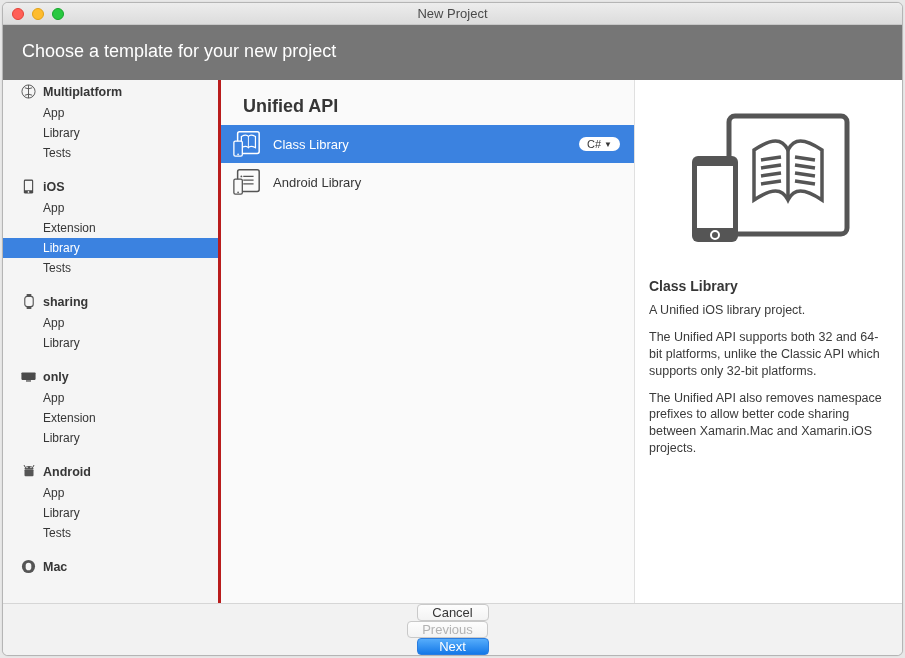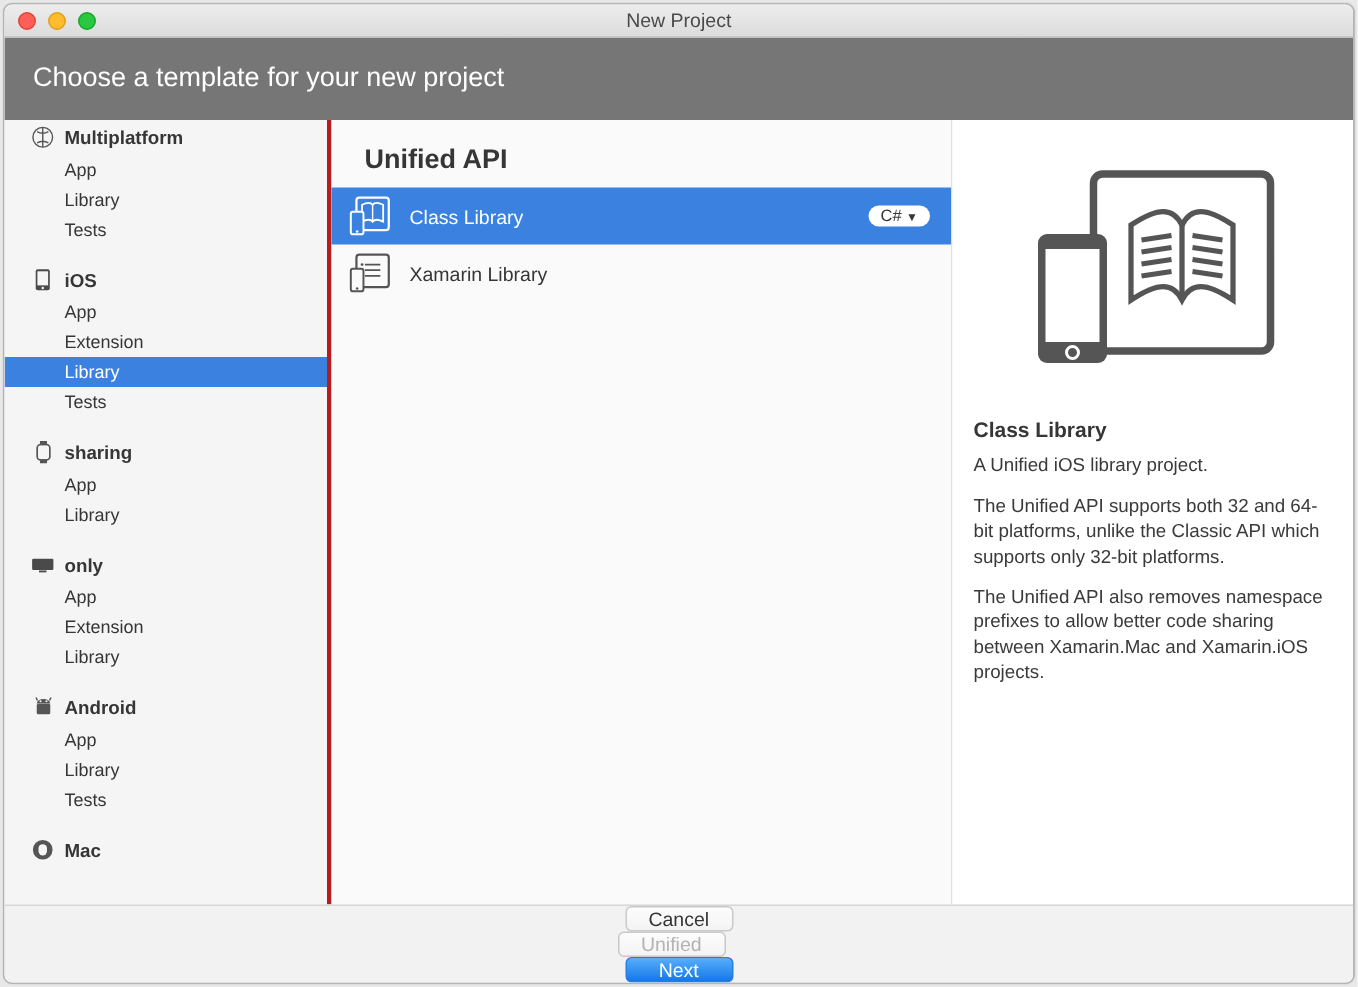--- a/index.html
+++ b/index.html
@@ -173,21 +173,21 @@
           <svg width="30" height="30" viewBox="0 0 32 32">
               <rect x="6" y="3" width="23" height="23" rx="2" fill="none" stroke="#555" stroke-width="1.6"></rect>
               <path d="M12 10 h11 M12 14 h11 M12 18 h11" stroke="#555" stroke-width="1.3"></path>
               <circle cx="10" cy="10" r="1" fill="#555"></circle>
               <circle cx="10" cy="14" r="1" fill="#555"></circle>
               <circle cx="10" cy="18" r="1" fill="#555"></circle>
               <rect x="2" y="13" width="9" height="16" rx="1.5" fill="#fafafa" stroke="#555" stroke-width="1.4"></rect>
               <circle cx="6.5" cy="27" r="0.9" fill="#555"></circle>
             </svg>
         </span>
-        <span class="tlabel">Xamarin Library</span>
+        <span class="tlabel">Android Library</span>
       </div>
 
     </div>
 
     <div class="detail">
       <div class="detail-illus">
         <svg width="170" height="140" viewBox="0 0 170 140">
           <rect x="45" y="8" width="118" height="118" rx="6" fill="none" stroke="#555" stroke-width="5"></rect>
           <g stroke="#555" stroke-width="3.5" fill="none">
             <path d="M70 42 C88 30 98 30 104 42 C110 30 120 30 138 42 V92 C120 80 110 80 104 92 C98 80 88 80 70 92 Z"></path>
@@ -210,17 +210,17 @@
       <p>A Unified iOS library project.</p>
       <p>The Unified API supports both 32 and 64-bit platforms, unlike the Classic API which supports only 32-bit platforms.</p>
       <p>The Unified API also removes namespace prefixes to allow better code sharing between Xamarin.Mac and Xamarin.iOS projects.</p>
     </div>
 
   </div>
 
   <div class="footer">
     <div class="btn">Cancel</div>
     <div class="spacer-flex"></div>
-    <div class="btn disabled" style="margin-right:10px">Unified</div>
+    <div class="btn disabled" style="margin-right:10px">Previous</div>
     <div class="btn primary">Next</div>
   </div>
 
 </div>
 
 </body></html>

